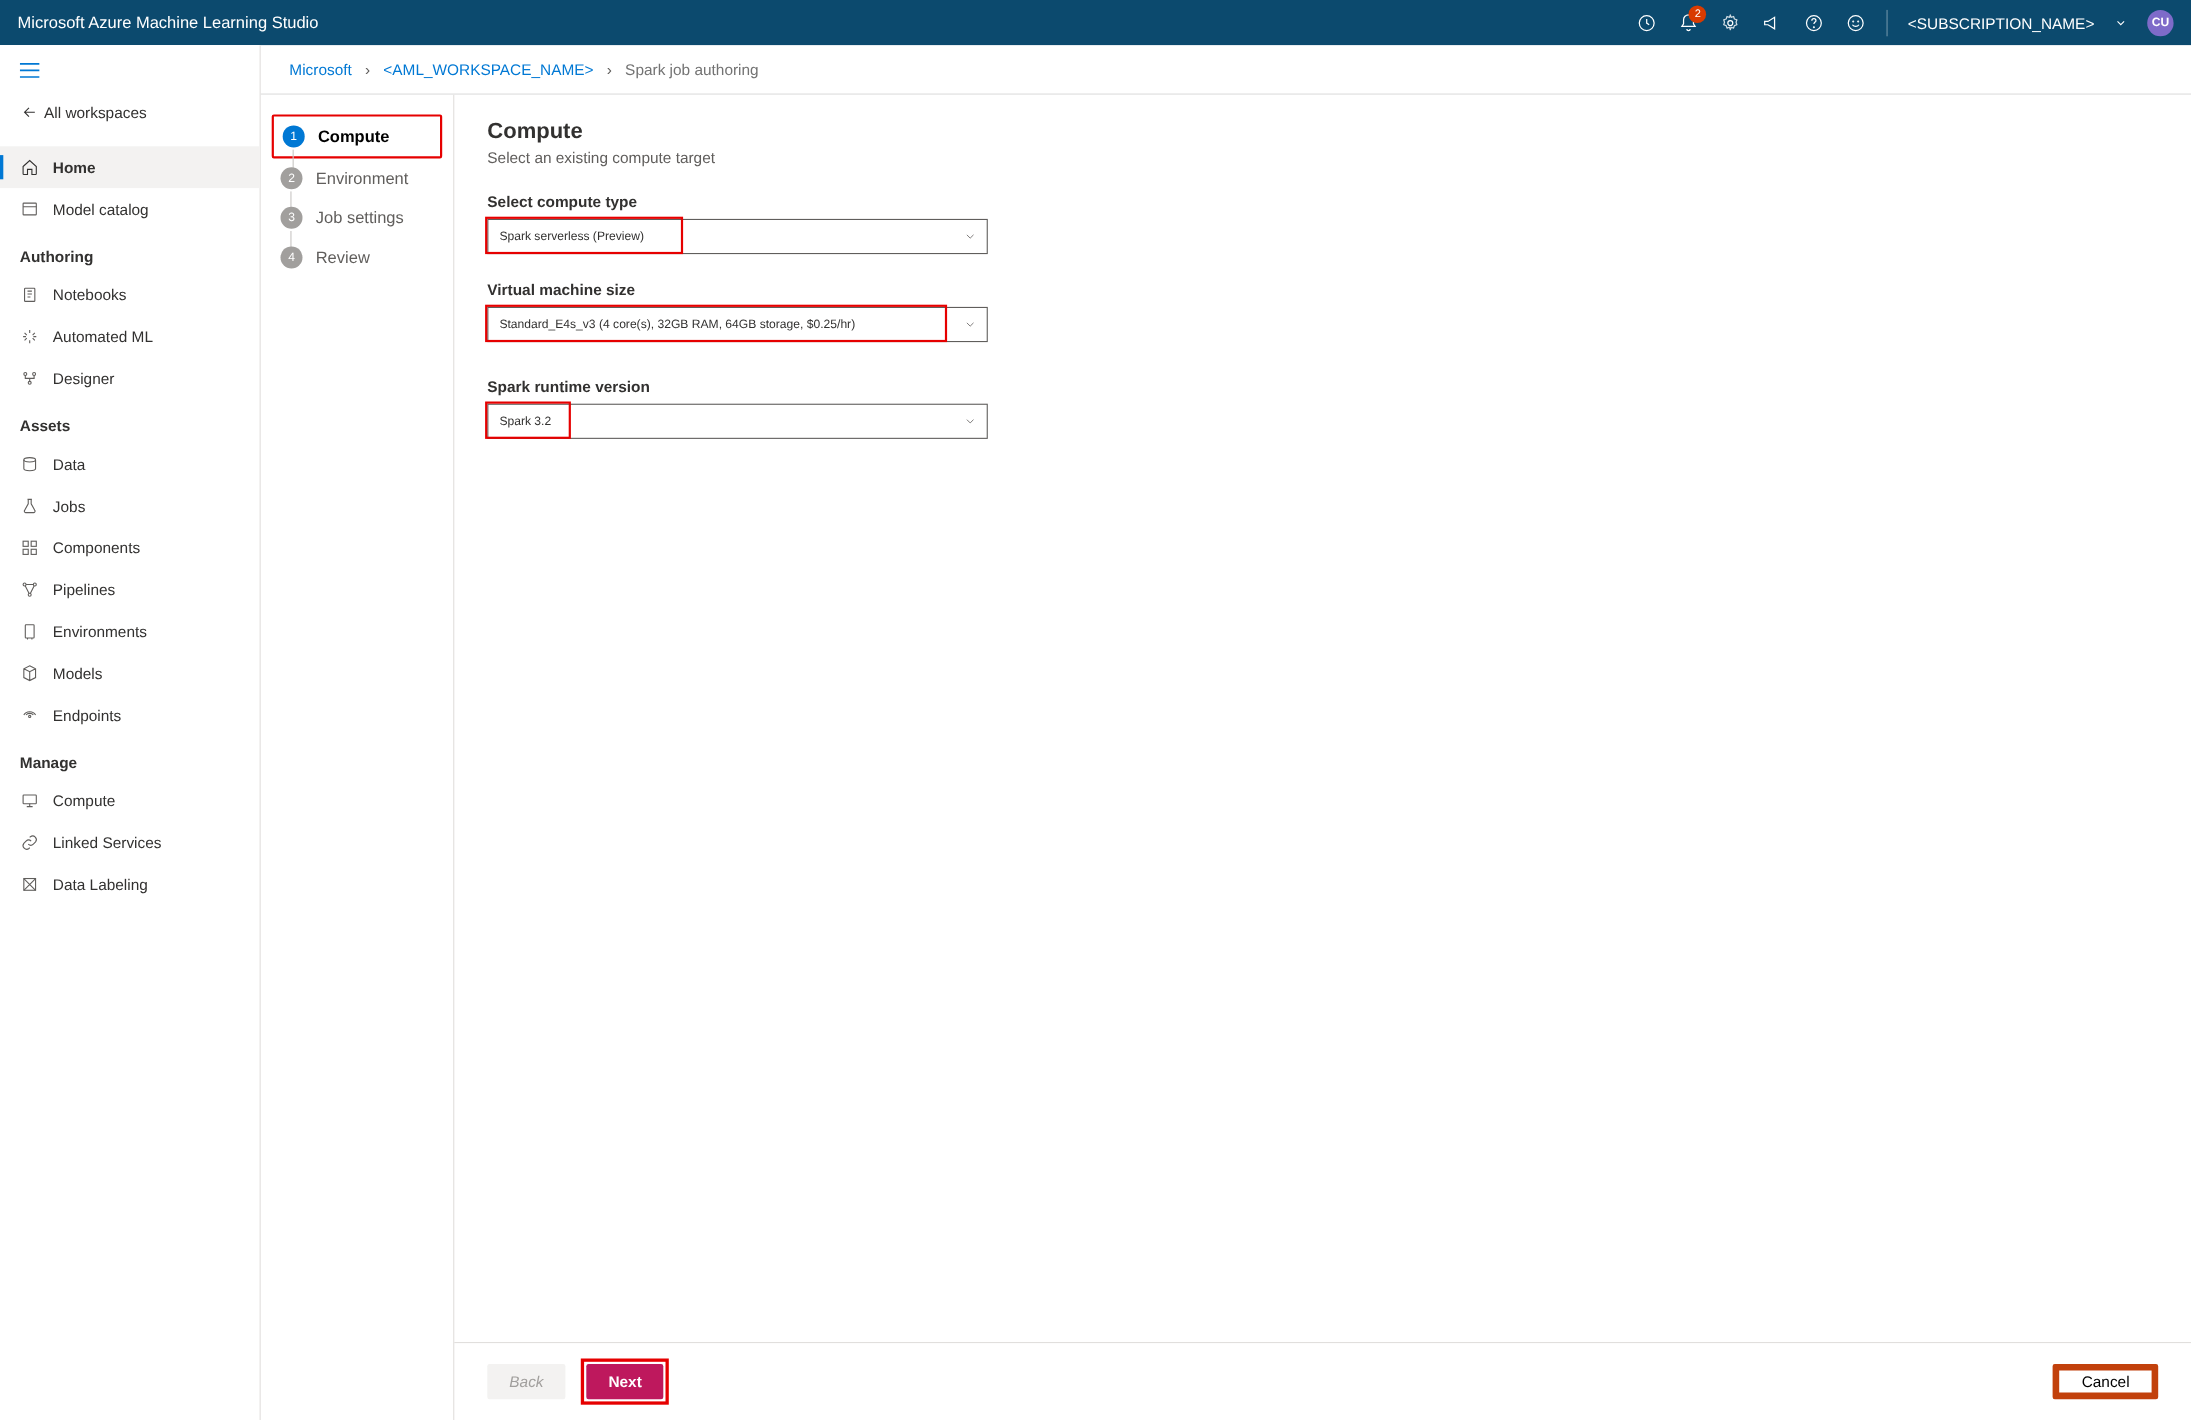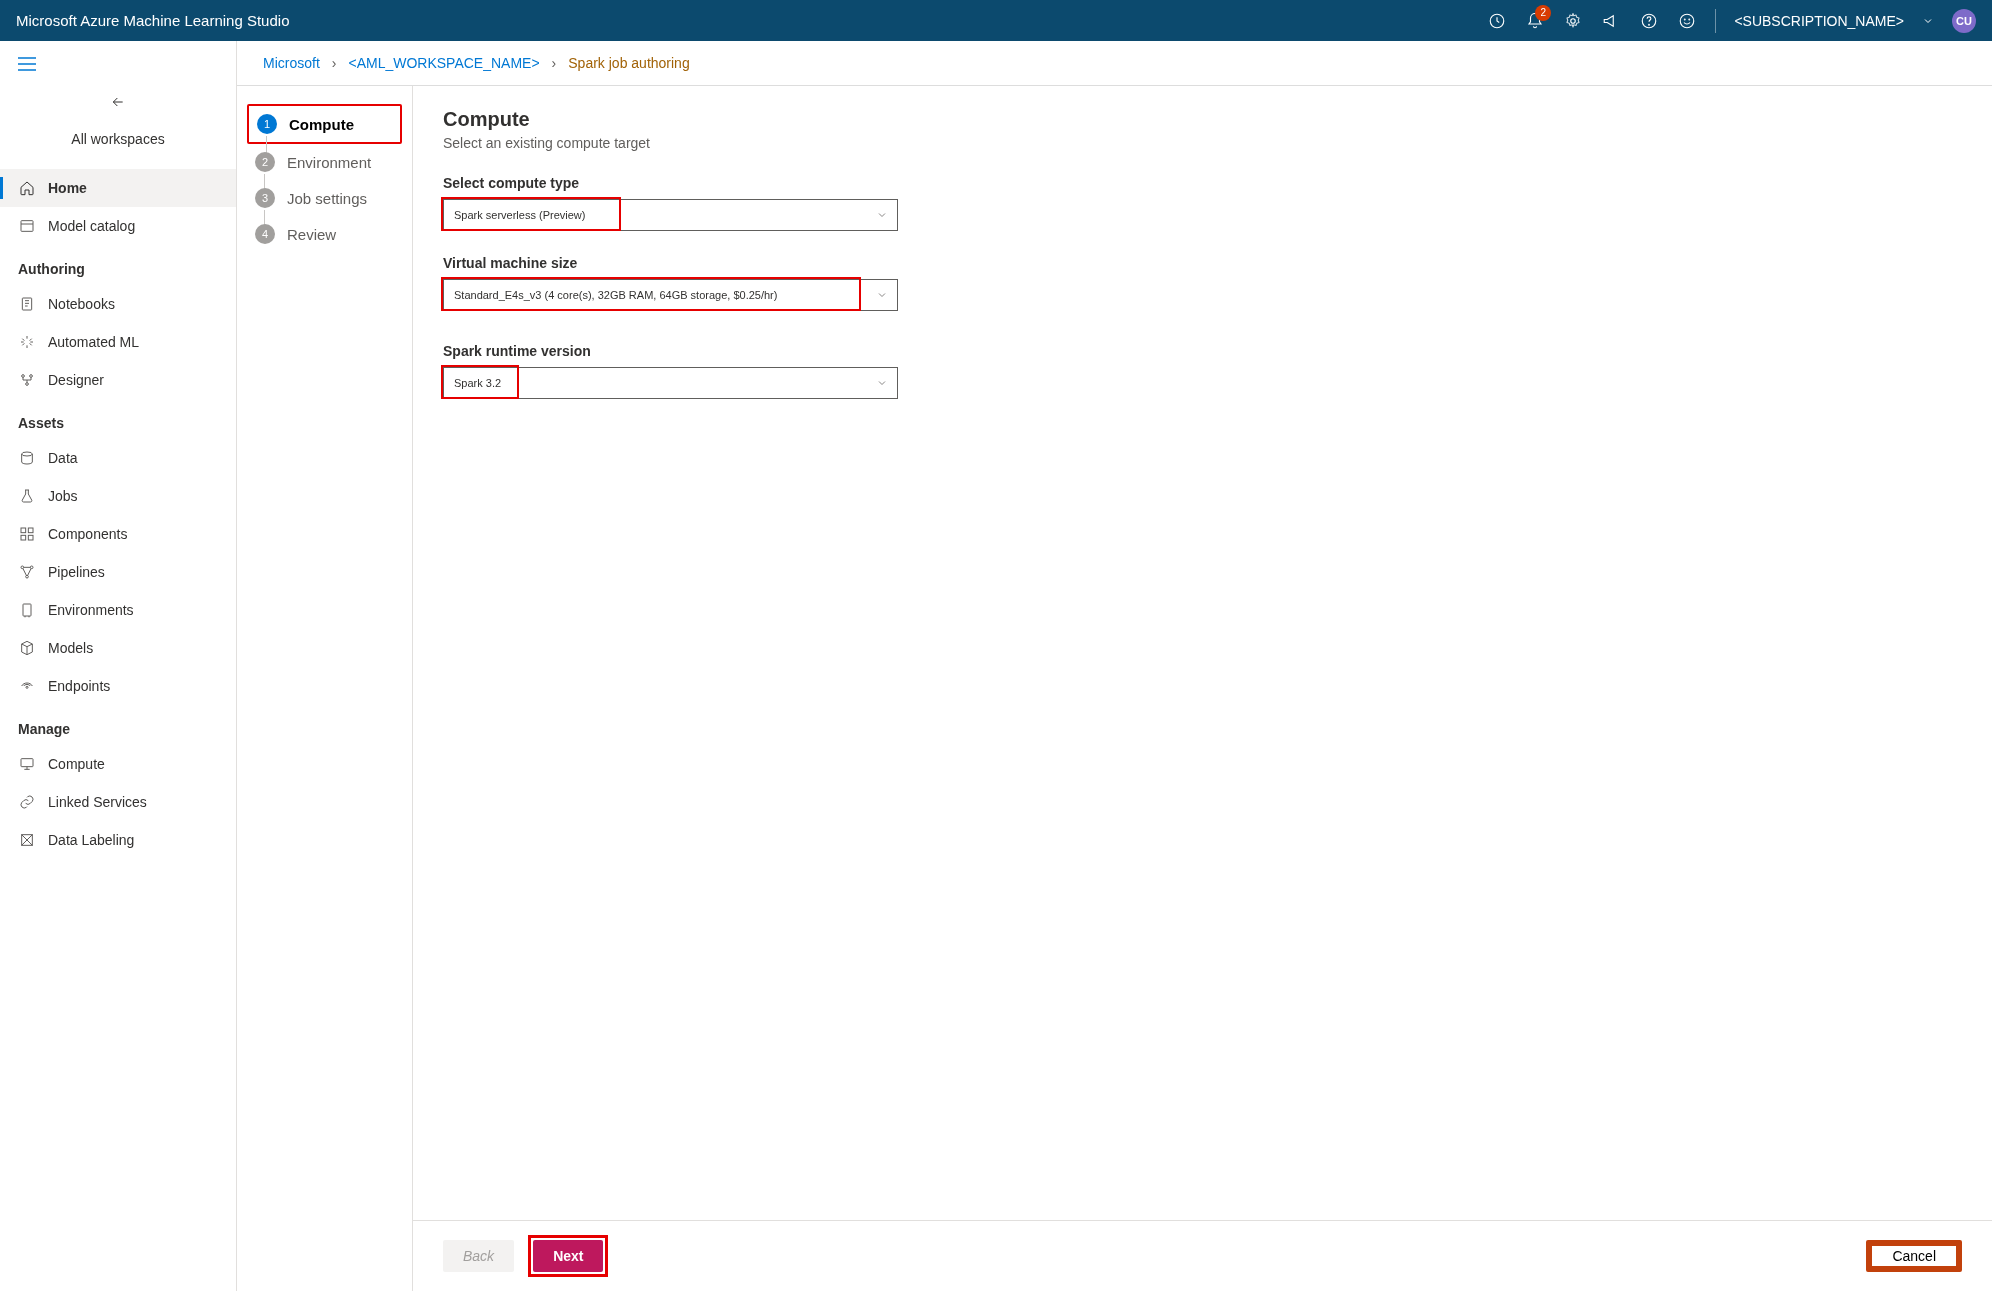--- a/index.html
+++ b/index.html
@@ -15,32 +15,32 @@
 .subscription { display: flex; align-items: center; gap: 18px; font-size: 14px; cursor: pointer; }
 .avatar { width: 24px; height: 24px; border-radius: 50%; background: #7e6bc9; color: #fff; display: flex; align-items: center; justify-content: center; font-size: 11px; font-weight: 600; }
 
 
 .container { display: flex; height: calc(100vh - 41px); }
 .sidebar { width: 237px; border-right: 1px solid #e1dfdd; background: #fff; overflow-y: auto; padding-top: 12px; }
 .content { flex: 1; display: flex; flex-direction: column; }
 
 
 .hamburger { padding: 4px 18px 12px; cursor: pointer; color: #0078d4; }
-.all-workspaces { display: flex; align-items: center; gap: 20px; padding: 10px 18px; cursor: pointer; flex-direction: column; }
+.all-workspaces { display: flex; align-items: center; gap: 4px; padding: 10px 18px; cursor: pointer; }
 .sidebar-item { display: flex; align-items: center; gap: 12px; padding: 10px 18px; cursor: pointer; position: relative; }
 .sidebar-item.active { background: #f3f2f1; font-weight: 600; }
 .sidebar-item.active::before { content: ""; position: absolute; left: 0; top: 8px; bottom: 8px; width: 3px; background: #0078d4; }
 .sidebar-section { padding: 16px 18px 8px; font-weight: 600; font-size: 14px; }
 .sidebar-icon { width: 18px; height: 18px; display: flex; align-items: center; justify-content: center; color: #605e5c; flex-shrink: 0; }
 
 
 .breadcrumb { padding: 14px 26px; display: flex; align-items: center; gap: 12px; font-size: 14px; border-bottom: 1px solid #ddd; }
 .breadcrumb a { color: #0078d4; text-decoration: none; cursor: pointer; }
 .breadcrumb .sep { color: #605e5c; }
-.breadcrumb .current { color: #a16207; }
+.breadcrumb .current { color: #737373; }
 
 
 .main-wrap { display: flex; flex: 1; overflow: hidden; }
 .stepper { width: 175px; padding: 18px 10px; }
 .step { display: flex; align-items: center; gap: 12px; padding: 8px 8px; position: relative; cursor: pointer; }
 .step-num { width: 20px; height: 20px; border-radius: 50%; display: flex; align-items: center; justify-content: center; font-size: 11px; color: #fff; background: #a19f9d; flex-shrink: 0; }
 .step.active .step-num { background: #0078d4; }
 .step.active .step-label { font-weight: 600; color: #000; }
 .step-label { font-size: 15px; color: #605e5c; }
 .step-line { position: absolute; left: 17px; top: 30px; width: 1px; height: 20px; background: #c8c6c4; }

